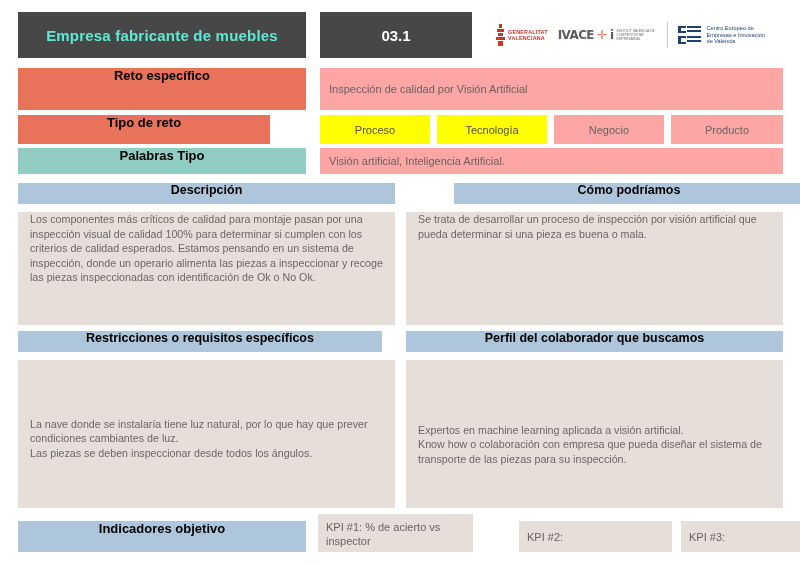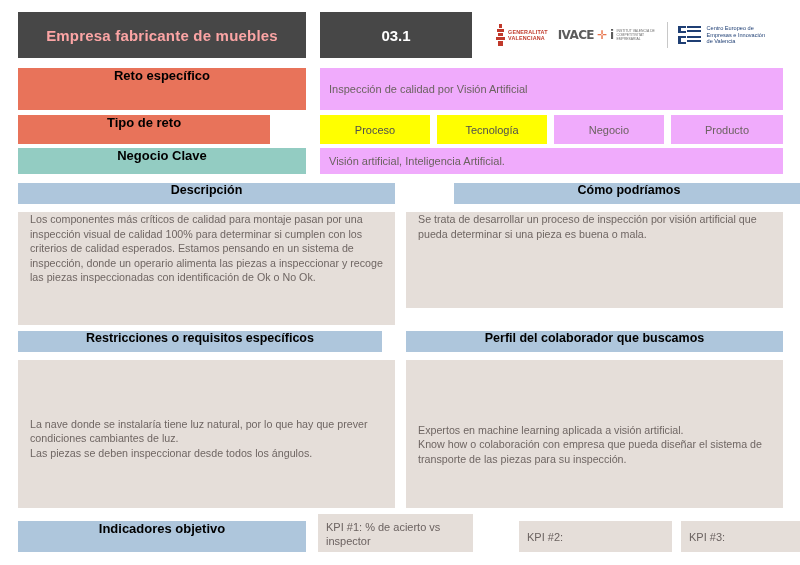--- a/index.html
+++ b/index.html
@@ -10,21 +10,21 @@
     font-family:"Liberation Sans", sans-serif;
     color:#5a5a5a;
     overflow:hidden;
     position:relative;
   }
   .sheet{position:absolute;left:0;top:0;width:800px;height:565px;}
 
   
   .hdr-title{
     position:absolute;left:18px;top:12px;width:288px;height:46px;
-    background:#474747;color:#fca5a5;
+    background:#474747;color:#5eead4;
     display:flex;align-items:center;justify-content:center;
     font-size:15px;font-weight:bold;letter-spacing:.2px;
   }
   .hdr-code{
     position:absolute;left:320px;top:12px;width:152px;height:46px;
     background:#474747;color:#ffffff;
     display:flex;align-items:center;justify-content:center;
     font-size:15px;font-weight:bold;
   }
   .hdr-logos{
@@ -63,21 +63,21 @@
   
   .lbl{
     position:absolute;color:#000000;
     display:flex;align-items:flex-start;justify-content:center;
     font-size:13px;font-weight:bold;text-align:center;
   }
   .lbl-orange{background:#e8735a;}
   .lbl-teal{background:#93ccc2;}
   .lbl-blue{background:#aec6dc;}
   .val{
-    position:absolute;background:#f0abfc;
+    position:absolute;background:#fca5a5;
     display:flex;align-items:center;
     font-size:11px;color:#6b6260;padding:0 9px;box-sizing:border-box;
   }
   .val-center{justify-content:center;padding:0;}
   .chip-yellow{background:#ffff00;color:#4f4f4f;}
   .panel{
     position:absolute;background:#e5ded9;
     font-size:10.7px;line-height:14.5px;color:#6f6663;
     box-sizing:border-box;padding:0 12px;
     display:flex;align-items:flex-start;
@@ -167,37 +167,37 @@
     <span>Tecnología</span>
   </div>
   <div class="val val-center" style="left:554px;top:115px;width:110px;height:29px;">
     <span>Negocio</span>
   </div>
   <div class="val val-center" style="left:671px;top:115px;width:112px;height:29px;">
     <span>Producto</span>
   </div>
 
   <div class="lbl lbl-teal" style="left:18px;top:148px;width:288px;height:26px;">
-    <span>Negocio Clave</span>
+    <span>Palabras Tipo</span>
   </div>
   <div class="val" style="left:320px;top:148px;width:463px;height:26px;">
     <span>Visión artificial, Inteligencia Artificial.</span>
   </div>
 
   <div class="lbl lbl-blue" style="left:18px;top:183px;width:377px;height:21px;font-size:12.5px;">
     <span>Descripción</span>
   </div>
   <div class="lbl lbl-blue" style="left:406px;top:183px;width:350px;height:21px;font-size:12.5px;margin-left:48px;">
     <span>Cómo podríamos</span>
   </div>
 
   <div class="panel" style="left:18px;top:212px;width:377px;height:113px;">
     <p>Los componentes más críticos de calidad para montaje pasan por una inspección visual de calidad 100% para determinar si cumplen con los criterios de calidad esperados. Estamos pensando en un sistema de inspección, donde un operario alimenta las piezas a inspeccionar y recoge las piezas inspeccionadas con identificación de Ok o No Ok.</p>
   </div>
-  <div class="panel" style="left:406px;top:212px;width:377px;height:96px;">
+  <div class="panel" style="left:406px;top:212px;width:377px;height:113px;">
     <p>Se trata de desarrollar un proceso de inspección por visión artificial que pueda determinar si una pieza es buena o mala.</p>
   </div>
 
   <div class="lbl lbl-blue" style="left:18px;top:331px;width:364px;height:21px;font-size:12.5px;">
     <span>Restricciones o requisitos específicos</span>
   </div>
   <div class="lbl lbl-blue" style="left:406px;top:331px;width:377px;height:21px;font-size:12.5px;">
     <span>Perfil del colaborador que buscamos</span>
   </div>
 

